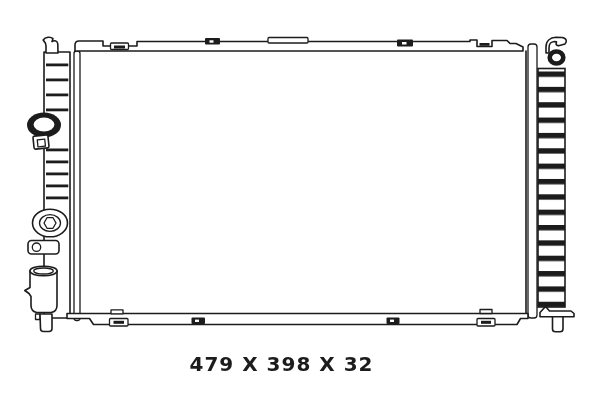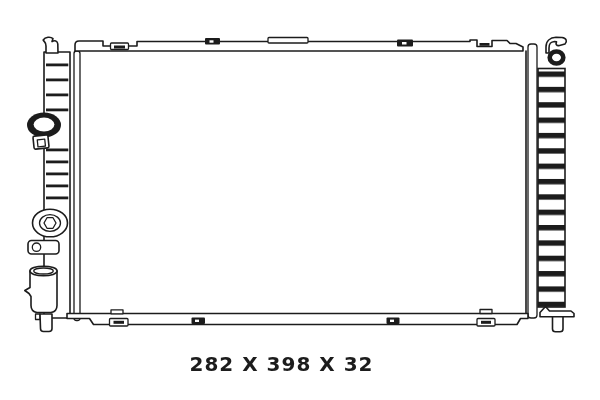--- a/index.html
+++ b/index.html
@@ -122,13 +122,13 @@
     <ellipse cx="44" cy="124.6" rx="10.4" ry="7" class="w"></ellipse>
     <g transform="rotate(-6 41 142)">
       <rect x="33.5" y="135.5" width="15" height="13" rx="1.5" class="s"></rect>
       <rect x="37.5" y="139.5" width="7.5" height="7" class="st"></rect>
     </g>
   </g>
 
 </svg>
 </div>
 
-<div class="caption">282 X 398 X 32</div>
+<div class="caption">479 X 398 X 32</div>
 
 </body></html>

